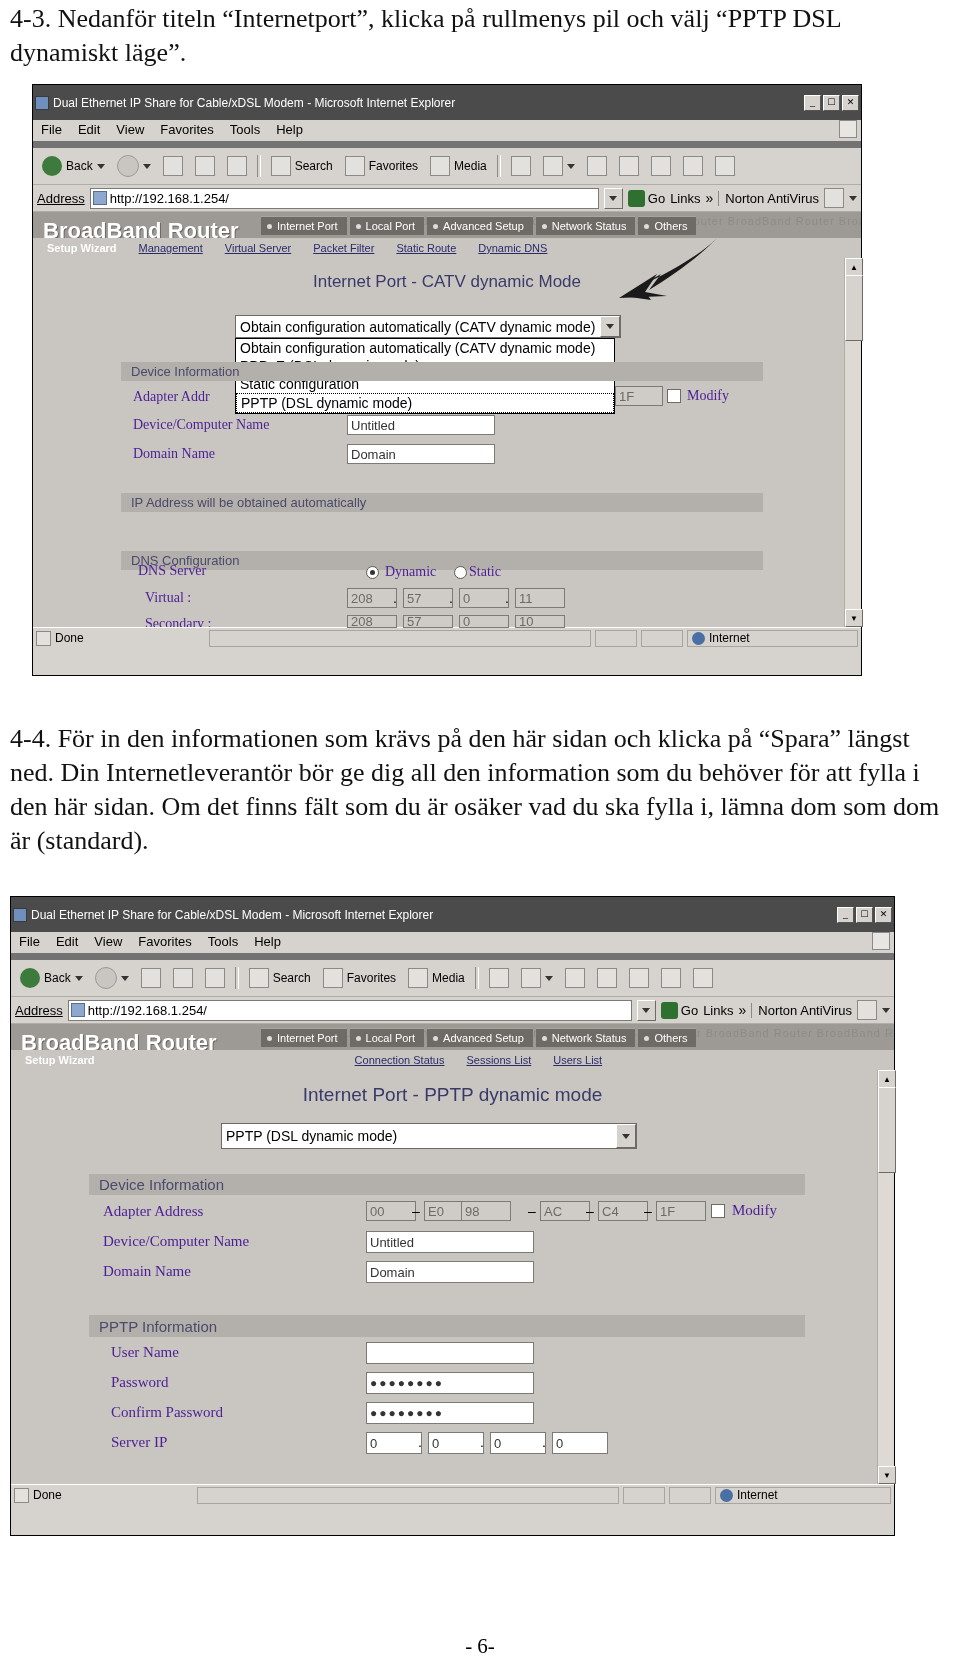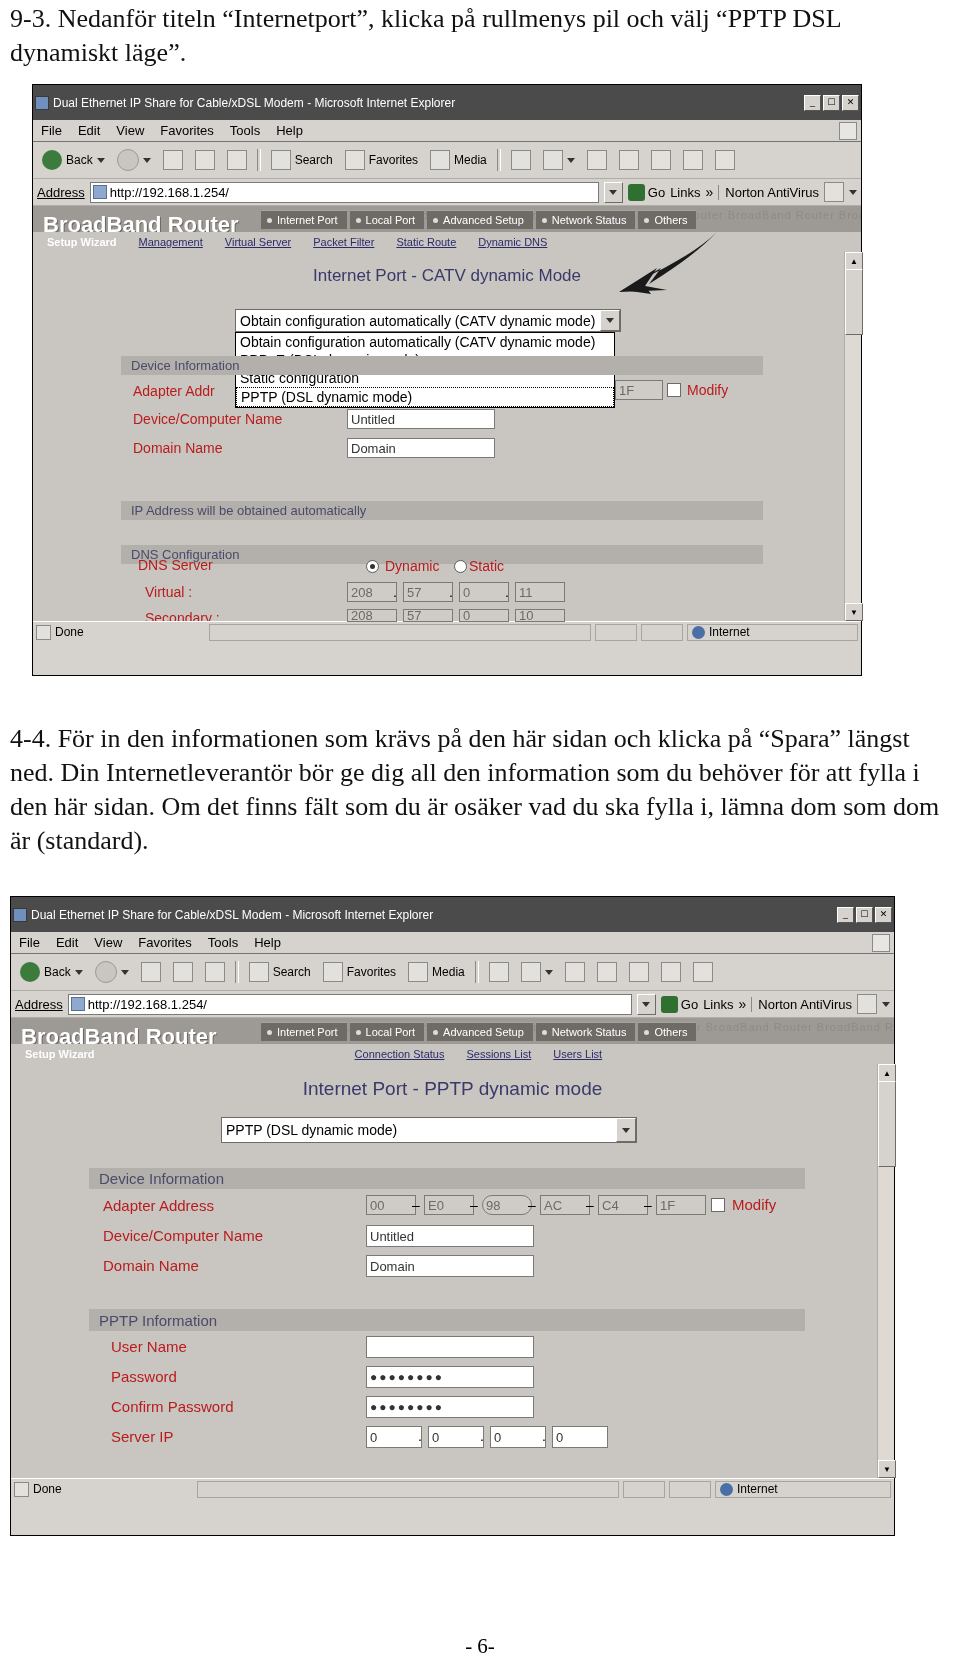--- a/index.html
+++ b/index.html
@@ -16,22 +16,22 @@
        font-family:"Liberation Sans",sans-serif;color:#000;}
   .titlebar{height:35px;background:#4b4b4b;color:#fff;display:flex;align-items:center;
             font-size:12px;padding:0 2px;}
   .titlebar .ico{width:12px;height:12px;background:#6f8fbf;border:1px solid #3a3a3a;margin-right:4px;
                  display:inline-block;}
   .titlebar .tt{flex:1;white-space:nowrap;overflow:hidden;}
   .winbtns{display:flex;gap:2px;}
   .winbtns span{width:15px;height:14px;background:#d6d3ce;border:1px solid #fff;border-right-color:#555;
        border-bottom-color:#555;font-size:9px;line-height:12px;text-align:center;color:#000;}
 
-  .menubar{height:21px;display:flex;align-items:center;background:#d6d3ce;
-           border-bottom:1px solid #737373;font-size:13px;}
+  .menubar{height:21px;display:flex;background:#d6d3ce;
+           border-bottom:7px solid #737373;font-size:13px;}
   .menubar .mi{padding:2px 8px;}
   .menubar .grip{margin-left:auto;width:26px;height:18px;background:#d6d3ce;display:flex;
                  align-items:center;justify-content:center;}
   .grip-ico{width:16px;height:16px;border:1px solid #8a8a8a;background:#e8e6e2;}
 
   .toolbar{height:36px;display:flex;align-items:center;background:#d6d3ce;
            border-bottom:1px solid #b0ada8;font-size:12px;padding:0 4px;gap:2px;}
   .tb-item{display:flex;align-items:center;gap:4px;padding:2px 5px;white-space:nowrap;}
   .tb-sep{width:2px;height:22px;border-left:1px solid #8d8a85;border-right:1px solid #fff;margin:0 3px;}
   .circ{width:20px;height:20px;border-radius:50%;display:inline-block;}
@@ -75,21 +75,21 @@
   .sb-thumb{position:absolute;left:0;width:16px;background:#d6d3ce;border:1px solid #fff;
             border-right-color:#6e6b66;border-bottom-color:#6e6b66;}
 
   .statusbar{height:20px;background:#d6d3ce;display:flex;align-items:center;font-size:12px;
              border-top:1px solid #fff;padding:0 3px;gap:4px;}
   .sb-cell{height:15px;border:1px solid #a8a5a0;background:#d6d3ce;}
   .ie-glob{width:13px;height:13px;border-radius:50%;background:#4a6fa5;display:inline-block;}
 
   .grayband{background:#b3b0ab;height:19px;color:#4a4a6a;font-size:13px;display:flex;align-items:center;
             padding-left:10px;font-family:"Liberation Sans",sans-serif;}
-  .fieldlabel{font-size:14px;color:#b91c1c;font-family:Liberation Sans, sans-serif;}
+  .fieldlabel{font-size:14px;color:#4c1d95;font-family:Liberation Serif, serif;}
   .tinput{background:#fff;border:1px solid #7c7a76;height:18px;font-size:13px;
           font-family:"Liberation Sans",sans-serif;color:#333;padding:0 3px;display:flex;align-items:center;}
   .tinput.dis{background:#cfccc7;color:#6d6a65;}
   .chk{width:12px;height:12px;background:#fff;border:1px solid #6e6b66;display:inline-block;}
 
   .ddown{background:#fff;border:1px solid #6e6b66;height:21px;display:flex;align-items:center;
          font-size:14px;font-family:"Liberation Sans",sans-serif;padding-left:4px;}
   .ddown .arrowbox{margin-left:auto;width:18px;height:19px;background:#d6d3ce;border:1px solid #fff;
          border-right-color:#6e6b66;border-bottom-color:#6e6b66;display:flex;align-items:center;justify-content:center;}
   .ddlist{position:absolute;background:#fff;border:1px solid #000;font-size:14px;
@@ -105,21 +105,21 @@
 
   .arrowimg{position:absolute;}
   .pagenum{position:absolute;left:0;right:0;bottom:8px;text-align:center;font-size:21px;
            font-family:"Liberation Serif",serif;}
 </style>
 </head>
 <body>
 
 <div class="page">
 
-  <div class="para" id="para1">9-3. Nedanför titeln “Internetport”, klicka på rullmenys pil och välj “PPTP DSL dynamiskt läge”.</div>
+  <div class="para" id="para1">4-3. Nedanför titeln “Internetport”, klicka på rullmenys pil och välj “PPTP DSL dynamiskt läge”.</div>
 
   <div class="win" id="win1" style="left:32px;top:84px;width:830px;height:592px;">
 
     <div class="titlebar">
       <span class="ico"></span>
       <span class="tt">Dual Ethernet IP Share for Cable/xDSL Modem - Microsoft Internet Explorer</span>
       <span class="winbtns">
         <span>_</span>
         <span>☐</span>
         <span>✕</span>
@@ -275,21 +275,21 @@
         <span class="chk"></span>
         <span class="fieldlabel">Modify</span>
       </div>
 
       <div style="position:absolute;left:100px;top:159px;" class="fieldlabel">Device/Computer Name</div>
       <div class="tinput" style="position:absolute;left:314px;top:157px;width:140px;">Untitled</div>
 
       <div style="position:absolute;left:100px;top:188px;" class="fieldlabel">Domain Name</div>
       <div class="tinput" style="position:absolute;left:314px;top:186px;width:140px;">Domain</div>
 
-      <div class="grayband" style="position:absolute;left:88px;top:249px;width:632px;">IP Address will be obtained  automatically</div>
+      <div class="grayband" style="position:absolute;left:88px;top:235px;width:632px;">IP Address will be obtained  automatically</div>
 
       <div class="grayband" style="position:absolute;left:88px;top:293px;width:632px;">DNS Configuration</div>
 
       <div style="position:absolute;left:105px;top:305px;" class="fieldlabel">DNS Server</div>
       <div style="position:absolute;left:333px;top:306px;display:flex;align-items:center;gap:6px;">
         <span class="radio on"></span>
         <span class="fieldlabel">Dynamic</span>
       </div>
       <div style="position:absolute;left:421px;top:306px;display:flex;align-items:center;gap:2px;">
         <span class="radio"></span>
@@ -482,21 +482,21 @@
           </span>
       </div>
 
       <div class="grayband" style="position:absolute;left:78px;top:104px;width:706px;height:21px;font-size:15px;">Device Information</div>
 
       <div class="fieldlabel" style="position:absolute;left:92px;top:133px;font-size:15px;">Adapter Address</div>
       <div class="tinput dis" style="position:absolute;left:355px;top:131px;width:42px;">00</div>
       <span style="position:absolute;left:401px;top:133px;font-size:14px;">–</span>
       <div class="tinput dis" style="position:absolute;left:413px;top:131px;width:42px;">E0</div>
       <span style="position:absolute;left:459px;top:133px;font-size:14px;">–</span>
-      <div class="tinput dis" style="position:absolute;left:471px;top:131px;width:42px;border-radius:10px;">98</div>
+      <div class="tinput dis" style="position:absolute;left:450px;top:131px;width:42px;">98</div>
       <span style="position:absolute;left:517px;top:133px;font-size:14px;">–</span>
       <div class="tinput dis" style="position:absolute;left:529px;top:131px;width:42px;">AC</div>
       <span style="position:absolute;left:575px;top:133px;font-size:14px;">–</span>
       <div class="tinput dis" style="position:absolute;left:587px;top:131px;width:42px;">C4</div>
       <span style="position:absolute;left:633px;top:133px;font-size:14px;">–</span>
       <div class="tinput dis" style="position:absolute;left:645px;top:131px;width:42px;">1F</div>
       <div style="position:absolute;left:700px;top:132px;display:flex;align-items:center;gap:7px;">
         <span class="chk"></span>
         <span class="fieldlabel" style="font-size:15px;">Modify</span>
       </div>

